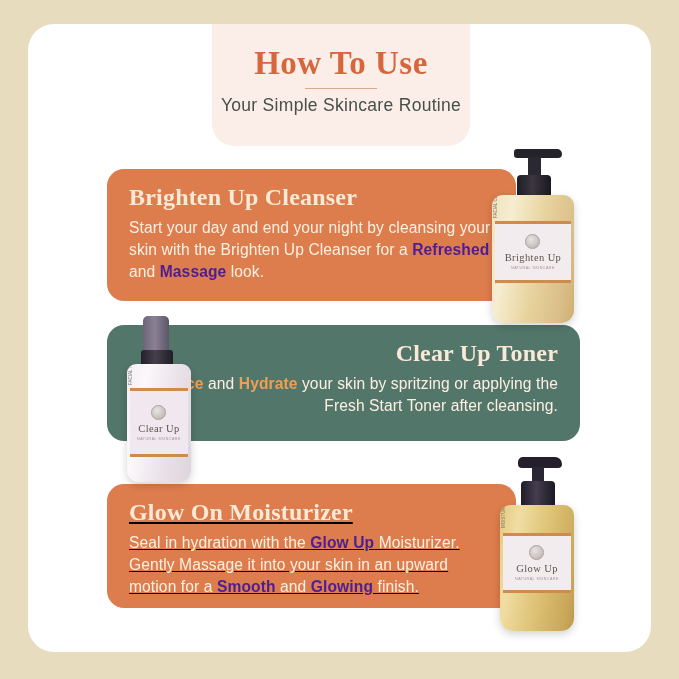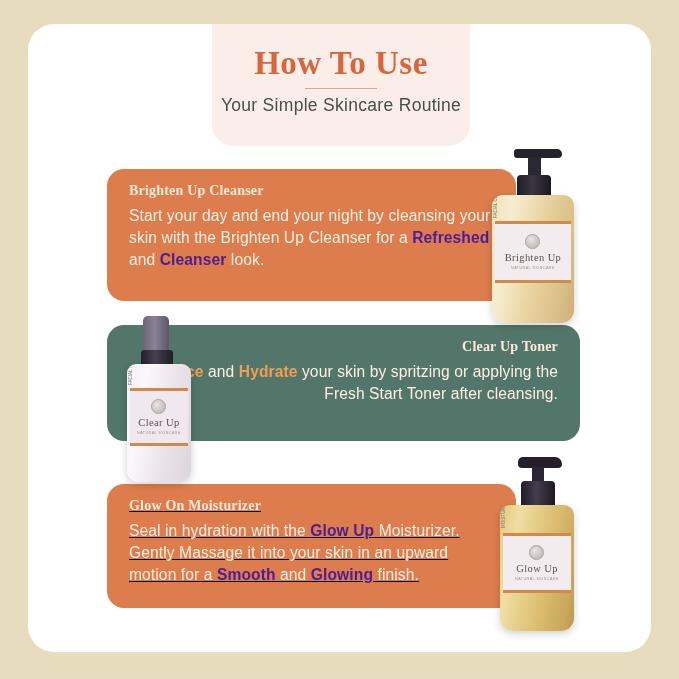--- a/index.html
+++ b/index.html
@@ -82,21 +82,21 @@
 
   .card-orange { background: #dd7d4d; }
   .card-green  { background: #53766a; }
 
   #card-1 { left: 107px; top: 169px; width: 409px; height: 132px; }
   #card-2 { left: 107px; top: 325px; width: 473px; height: 116px; text-align: right; }
   #card-3 { left: 107px; top: 484px; width: 409px; height: 124px; text-decoration: underline; }
 
   .card-title {
     font-family: "Liberation Serif", serif;
-    font-size: 14px;
+    font-size: 24px;
     font-weight: 700;
     color: #fae9d7;
     line-height: 1.2;
     margin-bottom: 5px;
     letter-spacing: 0.2px;
   }
 
   .card-body {
     font-family: "Liberation Sans", sans-serif;
     font-size: 15.6px;
@@ -191,21 +191,21 @@
     border-radius: 4px;
   }
 
   
   #bottle-clear { left: 127px; top: 316px; width: 64px; height: 166px; }
   #bottle-clear .btl-body {
     top: 48px; height: 118px;
     background: linear-gradient(100deg,#f3eef2 0%, #fbf8fb 25%, #e9e1e8 65%, #ddd3dc 100%);
     border-radius: 9px 9px 12px 12px;
   }
-  #bottle-clear .btl-label { top: 72px; height: 58px; background: #f0e7ef; }
+  #bottle-clear .btl-label { top: 72px; height: 69px; background: #f0e7ef; }
   #bottle-clear .spray-cap {
     left: 16px; top: 0px; width: 26px; height: 38px;
     background: linear-gradient(90deg,#6c6477,#8a8294 45%,#5d5668);
     border-radius: 5px 5px 2px 2px;
   }
   #bottle-clear .spray-collar {
     left: 14px; top: 34px; width: 32px; height: 19px;
     background: linear-gradient(90deg,#242029,#45404d 45%,#201d26);
     border-radius: 3px;
   }
@@ -238,21 +238,21 @@
   <div class="panel"></div>
 
   <div class="header">
     <div class="title">How To Use</div>
     <div class="title-divider"></div>
     <div class="subtitle">Your Simple Skincare Routine</div>
   </div>
 
   <div class="card card-orange" id="card-1">
     <div class="card-title">Brighten Up Cleanser</div>
-    <div class="card-body"><span>Start your day and end your night by cleansing your skin with the Brighten Up Cleanser for a </span><span class="hl">Refreshed</span><span> and </span><span class="hl">Cleanser</span><span> look.</span></div>
+    <div class="card-body"><span>Start your day and end your night by cleansing your skin with the Brighten Up Cleanser for a </span><span class="hl">Refreshed</span><span> and </span><span class="hl">Massage</span><span> look.</span></div>
   </div>
 
   <div class="card card-green" id="card-2">
     <div class="card-title">Clear Up Toner</div>
     <div class="card-body"><span class="hl">Balance</span><span> and </span><span class="hl">Hydrate</span><span> your skin by spritzing or applying the Fresh Start Toner after cleansing.</span></div>
   </div>
 
   <div class="card card-orange" id="card-3">
     <div class="card-title">Glow On Moisturizer</div>
     <div class="card-body"><span>Seal in hydration with the </span><span class="hl">Glow Up</span><span> Moisturizer. Gently Massage it into your skin in an upward motion for a </span><span class="hl">Smooth</span><span> and </span><span class="hl">Glowing</span><span> finish.</span></div>

